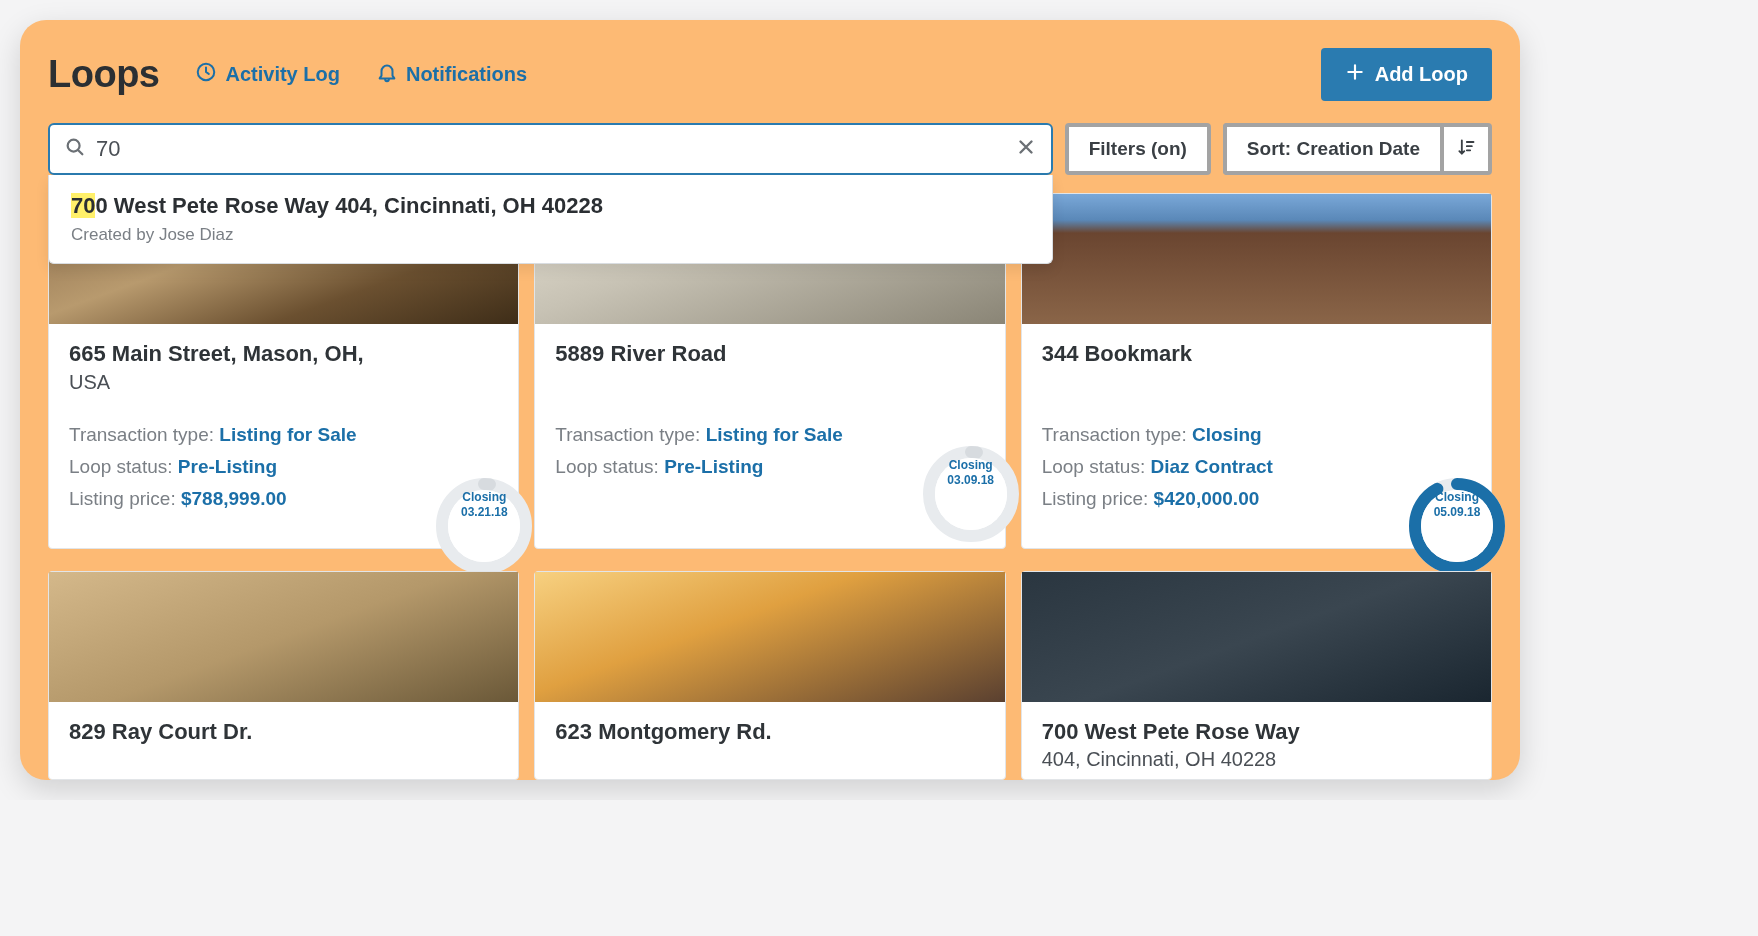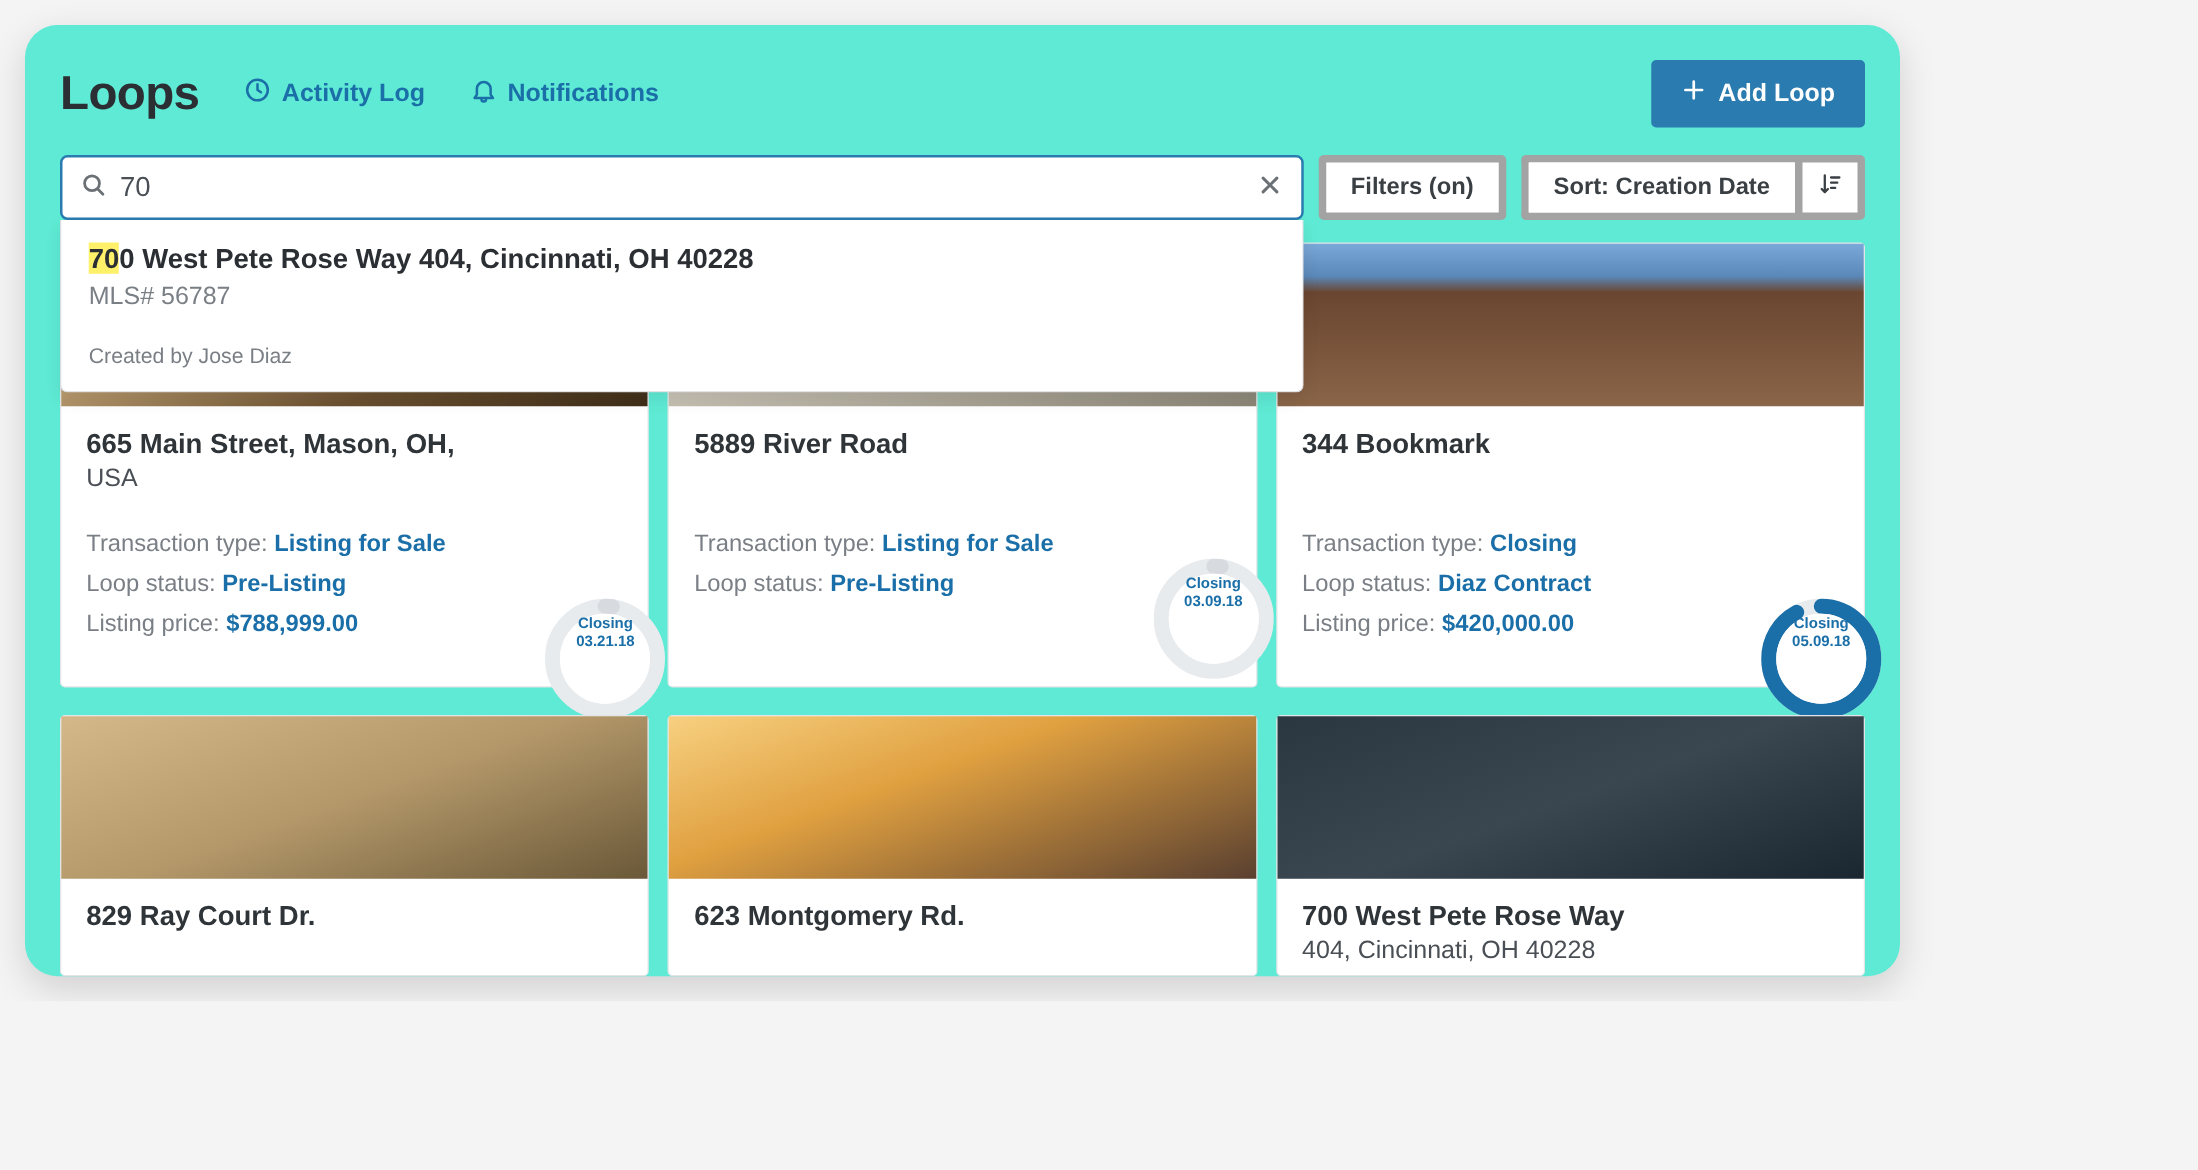--- a/index.html
+++ b/index.html
@@ -3,21 +3,21 @@
 <meta charset="utf-8">
 <style>
   * { box-sizing: border-box; margin: 0; padding: 0; }
   body {
     font-family: -apple-system, BlinkMacSystemFont, "Segoe UI", Helvetica, Arial, sans-serif;
     background: #f4f4f5;
     padding: 20px;
   }
   .app-frame {
     width: 1500px;
-    background: #5eead4;
+    background: #fdba74;
     border-radius: 26px;
     padding: 28px 28px 0 28px;
     box-shadow: 0 10px 30px rgba(0,0,0,0.15);
     position: relative;
     overflow: hidden;
   }
   .top-bar {
     display: flex;
     align-items: center;
     gap: 36px;
@@ -112,21 +112,21 @@
     color: #7a7f85;
     margin-bottom: 26px;
   }
   .dd-line3 {
     font-size: 17px;
     color: #7a7f85;
   }
 
   .pill-btn {
     background: #fff;
-    border: 6px solid #a3a3a3;
+    border: 4px solid #a3a3a3;
     border-radius: 4px;
     height: 52px;
     padding: 0 20px;
     font-size: 19px;
     font-weight: 600;
     color: #3a3f44;
     cursor: pointer;
     display: flex;
     align-items: center;
   }
@@ -275,21 +275,20 @@
           <svg width="22" height="22" viewBox="0 0 24 24" fill="none" stroke-width="2.6" stroke-linecap="round">
               <path d="M6 6l12 12M18 6l-12 12"></path>
             </svg>
         </span>
       </div>
 
       <div class="dropdown">
         <div class="dd-line1">
           <span class="hl">70</span><span>0 West Pete Rose Way 404, Cincinnati, OH 40228</span>
         </div>
-        <div class="dd-line2">MLS# 56787</div>
         <div class="dd-line3">Created by Jose Diaz</div>
       </div>
     </div>
 
     <button class="pill-btn">
       <span>Filters (on)</span>
     </button>
 
     <div class="sort-group">
       <button class="pill-btn">

